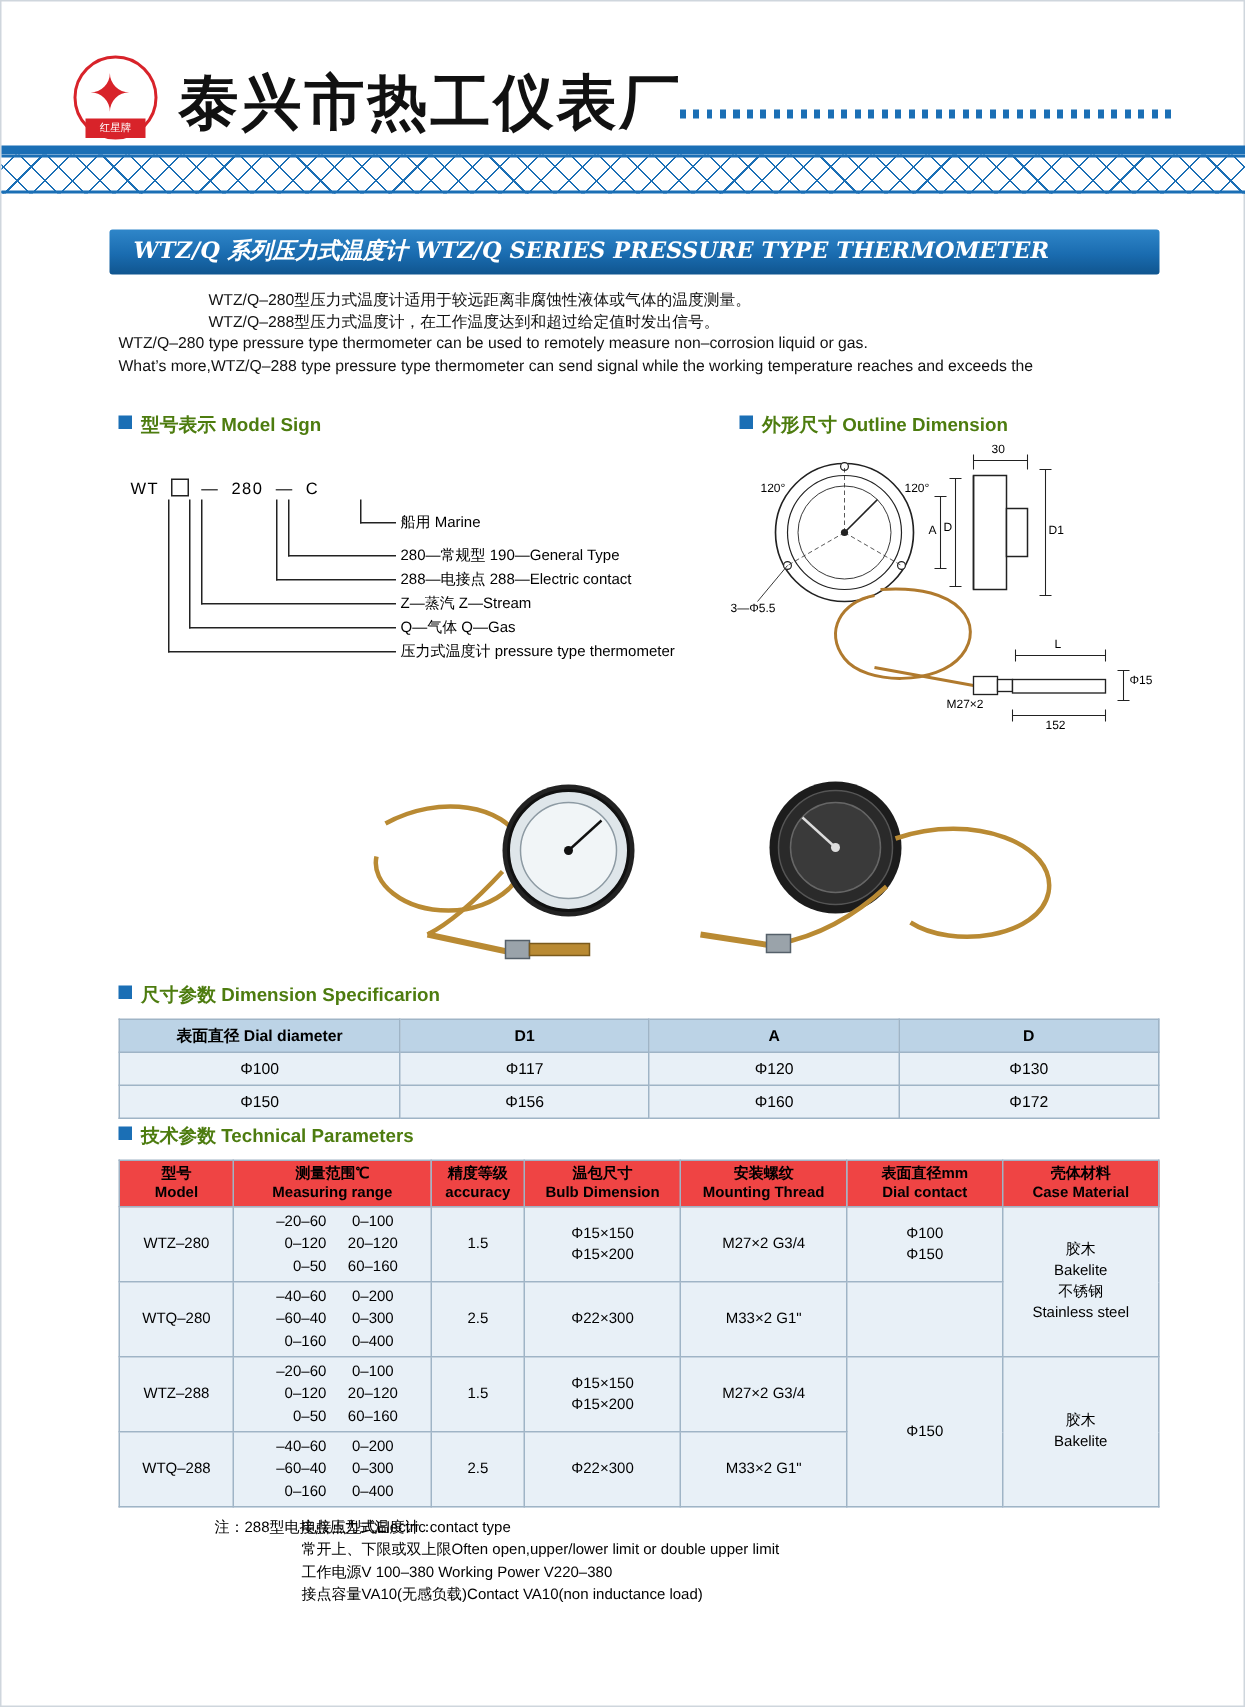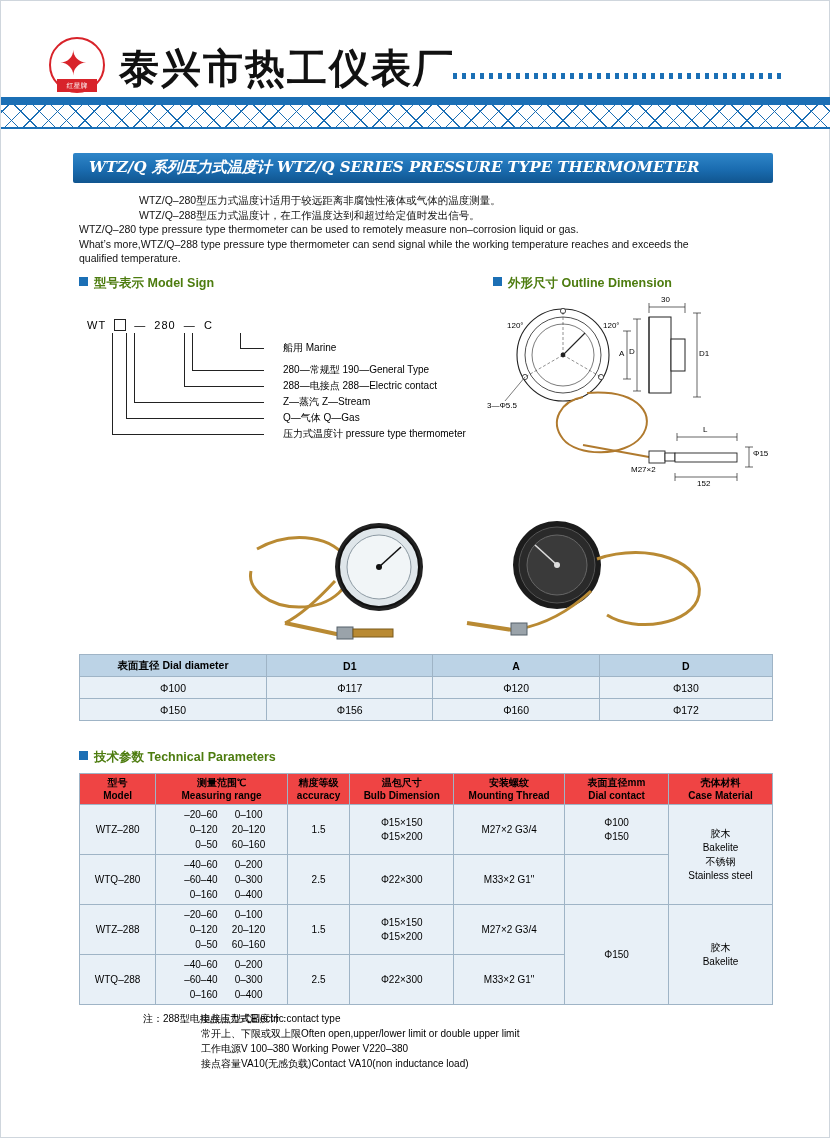--- a/index.html
+++ b/index.html
@@ -136,37 +136,37 @@
   }
   .model-top {
     position:absolute; left: 8px; top: 18px;
     font-size: 11px; letter-spacing: 1px;
   }
   .model-top .box {
     display:inline-block; width: 12px; height: 12px;
     border: 1px solid #222; vertical-align: -2px;
   }
   .mline { position:absolute; background:#222; }
-  .mlabel { position:absolute; font-size: 10px; white-space: nowrap; margin-left: 16px; }
+  .mlabel { position:absolute; font-size: 10px; white-space: nowrap; }
 
   
   .outline-area {
     position:absolute;
     left: 490px; top: 296px;
     width: 290px; height: 200px;
   }
   .od-txt { position:absolute; font-size: 8px; white-space:nowrap; }
 
   
   .photos { position:absolute; left: 78px; top: 510px; width: 700px; height: 140px; }
 
   
   table { border-collapse: collapse; }
   .tbl1 {
-    position:absolute; left: 78px; top: 653px;
+    position:absolute; left: 78px; top: 678px;
     width: 694px;
     font-size: 10.5px;
   }
   .tbl1 th, .tbl1 td {
     border: 1px solid #9fb4c6;
     text-align: center;
     height: 22px;
     padding: 0 4px;
   }
   .tbl1 thead th { background: #bcd3e6; font-weight: bold; }
@@ -216,21 +216,20 @@
 
   <div class="title-bar">
     <div class="t">WTZ/Q 系列压力式温度计 WTZ/Q SERIES PRESSURE TYPE THERMOMETER</div>
   </div>
 
   <div class="intro">
     <div class="ind">WTZ/Q–280型压力式温度计适用于较远距离非腐蚀性液体或气体的温度测量。</div>
     <div class="ind">WTZ/Q–288型压力式温度计，在工作温度达到和超过给定值时发出信号。</div>
     <div>WTZ/Q–280 type pressure type thermometer can be used to remotely measure non–corrosion liquid or gas.</div>
     <div>What’s more,WTZ/Q–288 type pressure type thermometer can send signal while the working temperature reaches and exceeds the</div>
-    <div>qualified temperature.</div>
   </div>
 
   <div class="sec" style="left:78px; top:274px;">
     <span class="sq"></span><span>型号表示 Model Sign</span>
   </div>
 
   <div class="model-area">
     <div class="model-top">
       <span>WT</span>
       &nbsp;<span class="box"></span>

